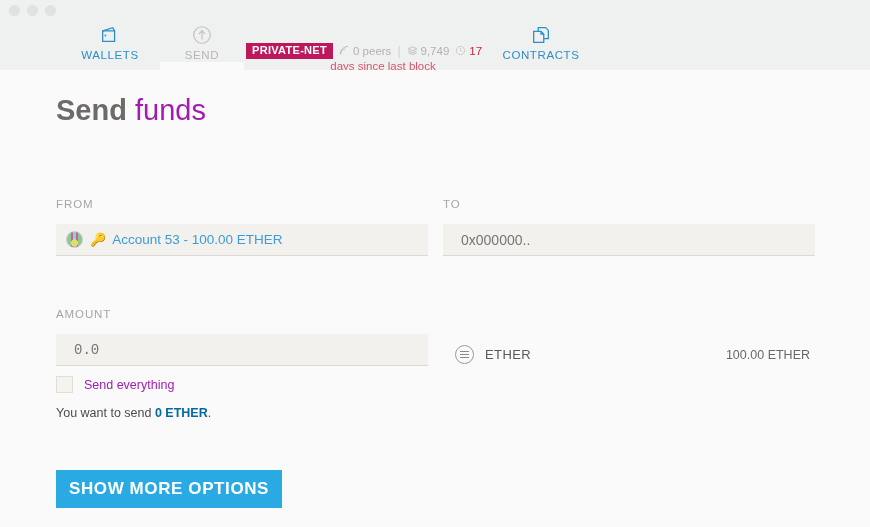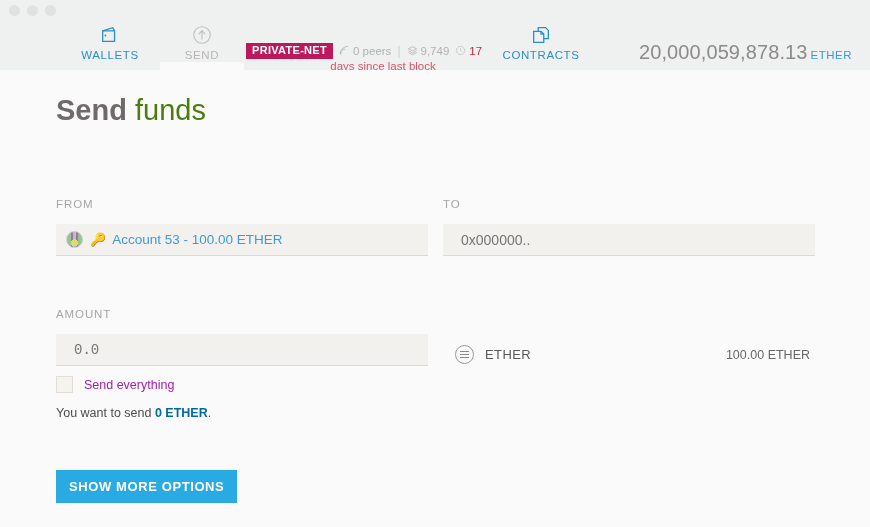--- a/index.html
+++ b/index.html
@@ -69,21 +69,21 @@
   .balance-label { font-size: 11px; letter-spacing: 1.1px; color: #a9a6a6; font-weight: bold; }
   .balance-row { margin-top: 1px; }
   .balance-amt { font-size: 20px; color: #8e8a8a; letter-spacing: .1px; }
   .balance-unit { font-size: 11.5px; color: #3a9ad4; letter-spacing: .5px; margin-left: 3px; }
 
   
   .content { position: absolute; top: 70px; left: 0; width: 870px; height: 457px; background: #fafafa; }
 
   .page-title { position: absolute; left: 56px; top: 24px; font-size: 29px; }
   .page-title .t1 { color: #6e6a6a; font-weight: bold; }
-  .page-title .t2 { color: #4d7c0f; font-weight: normal; }
+  .page-title .t2 { color: #a21caf; font-weight: normal; }
 
   .field-label {
     font-size: 11.5px; letter-spacing: .9px; color: #a8a5a5;
   }
 
   .fld {
     background: #f2f1ed; border: none; border-bottom: 1px solid #ddd9d0;
     height: 32px; width: 372px;
     display: flex; align-items: center; padding: 0 10px;
     font-family: "Liberation Sans", sans-serif; font-size: 13.5px;
@@ -131,21 +131,21 @@
   .unit-circle i:nth-child(1) { width: 9px; }
   .unit-circle i:nth-child(2) { width: 9px; }
   .unit-circle i:nth-child(3) { width: 9px; }
   .unit-name { font-size: 13px; color: #5c5959; letter-spacing: .4px; }
   .unit-total { font-size: 12.5px; color: #6a6767; }
 
   .primary-btn {
     position: absolute; left: 56px; top: 400px;
     background: #29aae3; color: #fff; border: none;
     font-family: "Liberation Sans", sans-serif;
-    font-size: 13px; font-weight: bold; letter-spacing: .6px;
+    font-size: 17px; font-weight: bold; letter-spacing: .6px;
     padding: 9px 13px; cursor: pointer;
   }
 
   svg { display: block; }
 </style>
 </head>
 <body>
 
 <div id="app">
 
@@ -224,23 +224,20 @@
               <path d="M8 4.5 L8 8 L10.5 9.5"></path>
             </svg>
           </span>
           <span>17</span>
         </span>
       </div>
       <div class="status-sub">days since last block</div>
     </div>
 
     <div class="balance">
-      <div class="balance-row">
-        <span class="balance-amt">20,000,059,878.13</span><span class="balance-unit">ETHER</span>
-      </div>
     </div>
   </div>
 
   <div class="active-indicator"></div>
 
   <div class="content">
 
     <div class="page-title">
       <span class="t1">Send</span>
       <span class="t2">funds</span>

